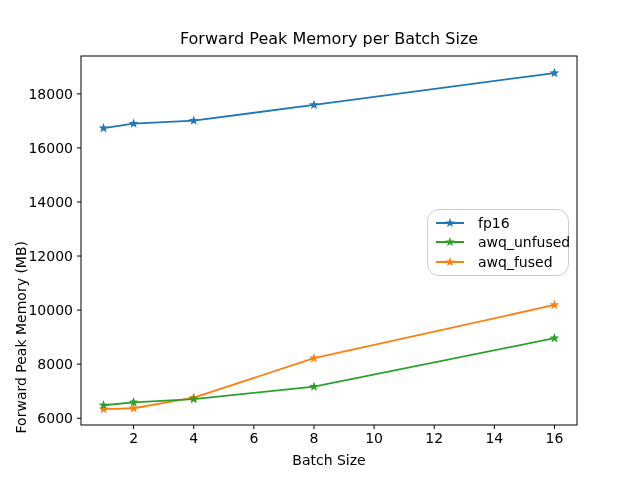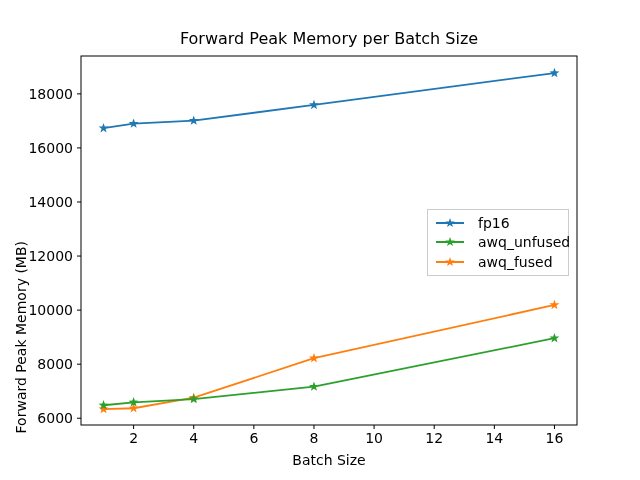--- a/index.html
+++ b/index.html
@@ -24,21 +24,21 @@
   #y-axis-label {
     left: 29px; top: 241px; width: 0; height: 0;
     font-size: 14px; white-space: nowrap;
     display: flex; align-items: center; justify-content: center;
     transform: rotate(-90deg);
   }
   #y-axis-label span { transform: translate(-50%, -50%); position: absolute; white-space: nowrap; }
   #legend {
     left: 427px; top: 209px; width: 142px; height: 67px;
     box-sizing: border-box;
-    border: 1px solid #cccccc; border-radius: 0;
+    border: 1px solid #cccccc; border-radius: 12px;
     background: rgba(255,255,255,0.85);
     display: flex; flex-direction: column; justify-content: space-around;
     padding: 3px 7px;
   }
   .legend-row { display: flex; align-items: center; }
   .legend-row svg { margin-right: 13px; flex: 0 0 auto; }
   .legend-label { font-size: 14px; color: #000; line-height: 1; }
   .tick-label { font-size: 14px; fill: #000; }
 </style>
 </head>

